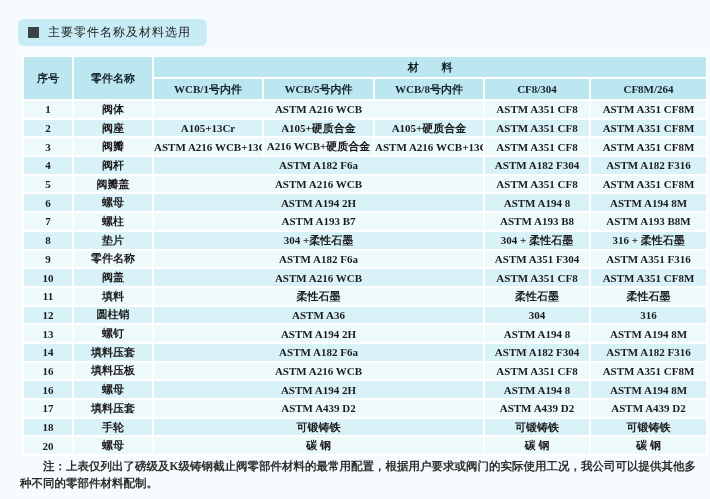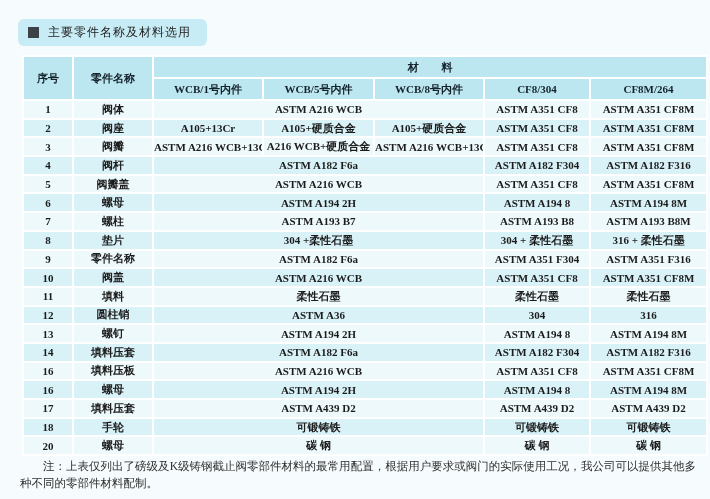--- a/index.html
+++ b/index.html
@@ -46,21 +46,21 @@
     color:#15232b;
   }
   .mat-table th.group{letter-spacing:10px;text-indent:10px;margin-left:48px;}
   .mat-table tbody tr{height:18.7px;}
   .mat-table tbody tr:nth-child(odd) td{background:#eef9fc;}
   .mat-table tbody tr:nth-child(even) td{background:#d8f2f8;}
   .note{
     position:absolute;left:20px;top:458px;width:676px;
     margin:0;
     font-size:11.5px;line-height:17px;
-    font-weight:normal;color:#2e2e2e;
+    font-weight:bold;color:#2e2e2e;
     text-indent:2em;
     text-align:justify;
   }
 </style>
 </head>
 <body>
 
 <div class="title-badge">
   <span class="sq"></span>
   <span class="title-text">主要零件名称及材料选用</span>

